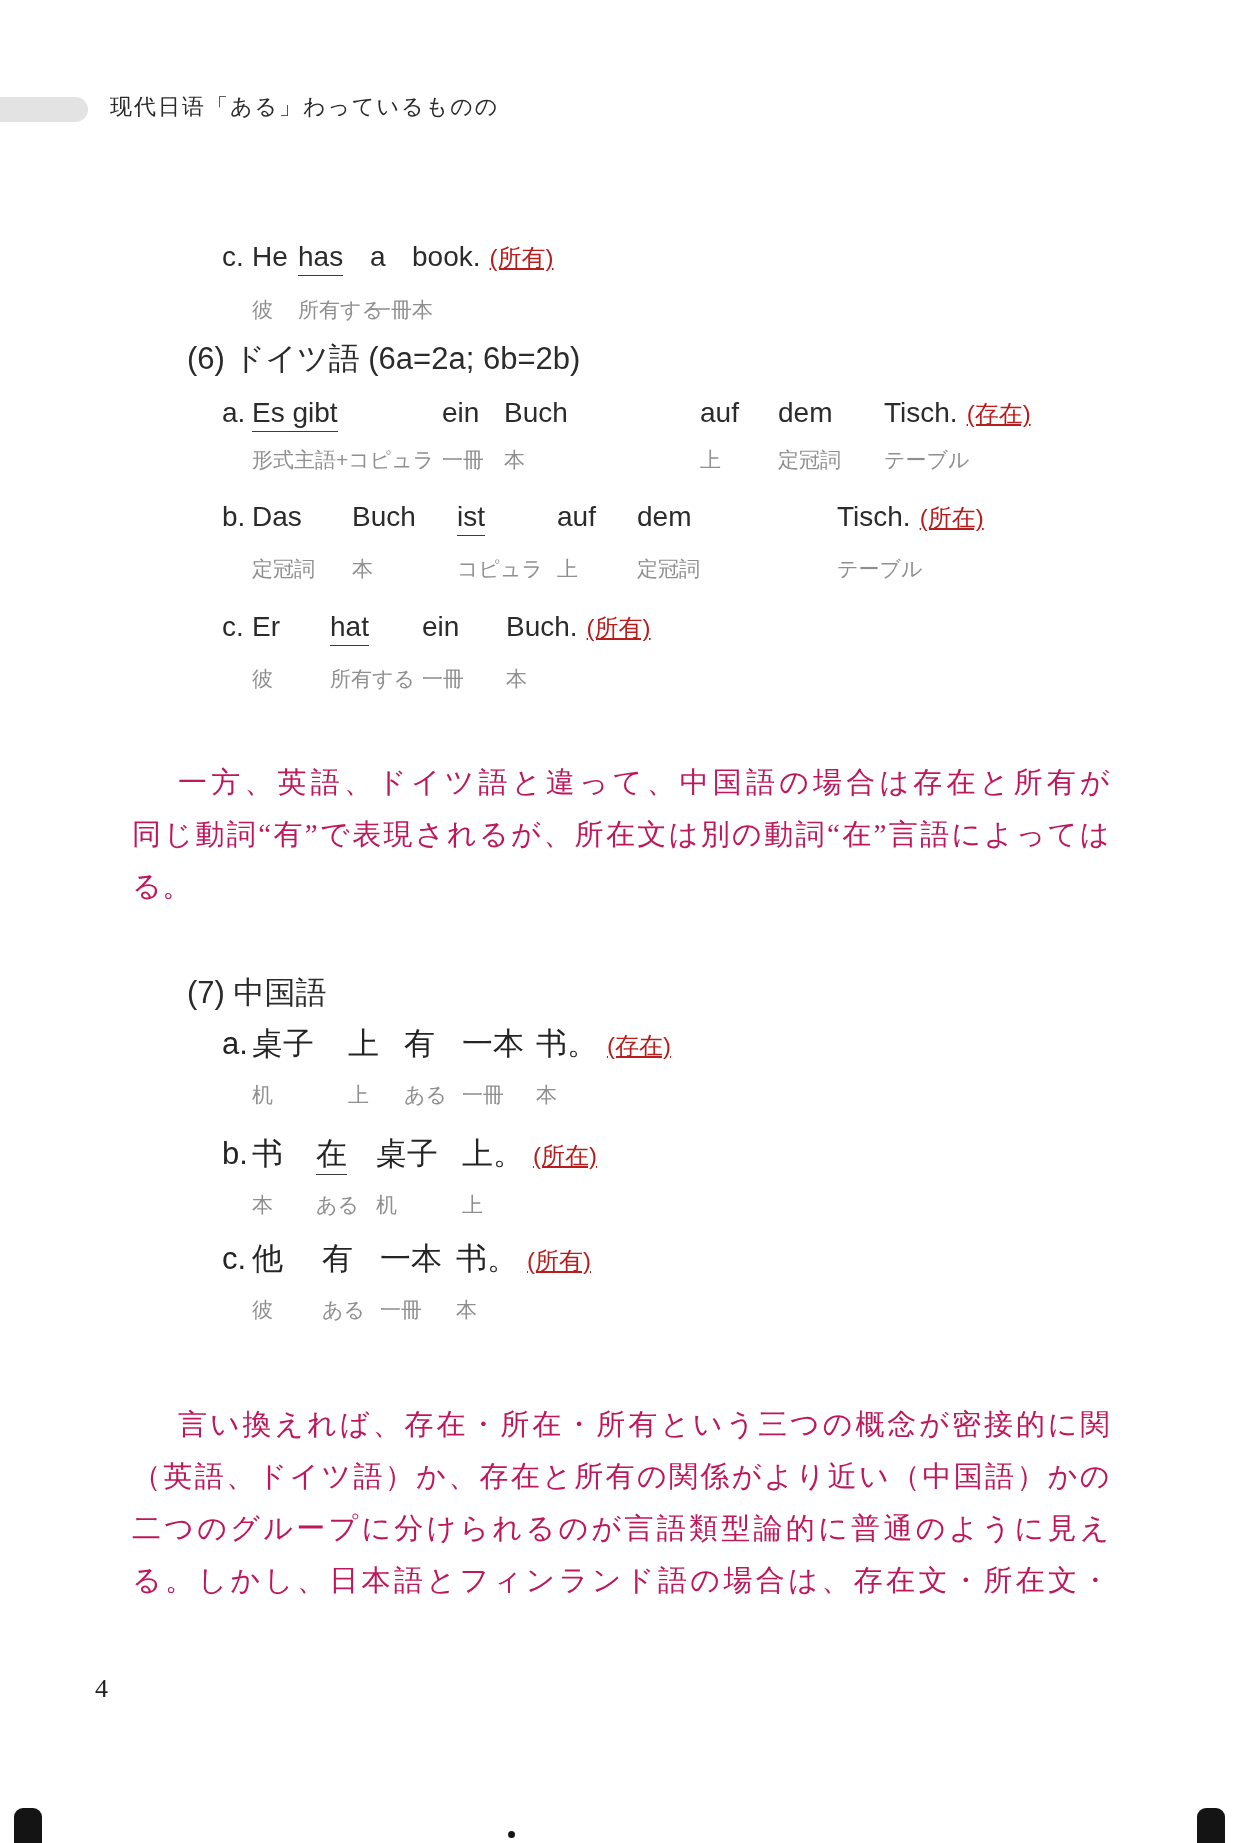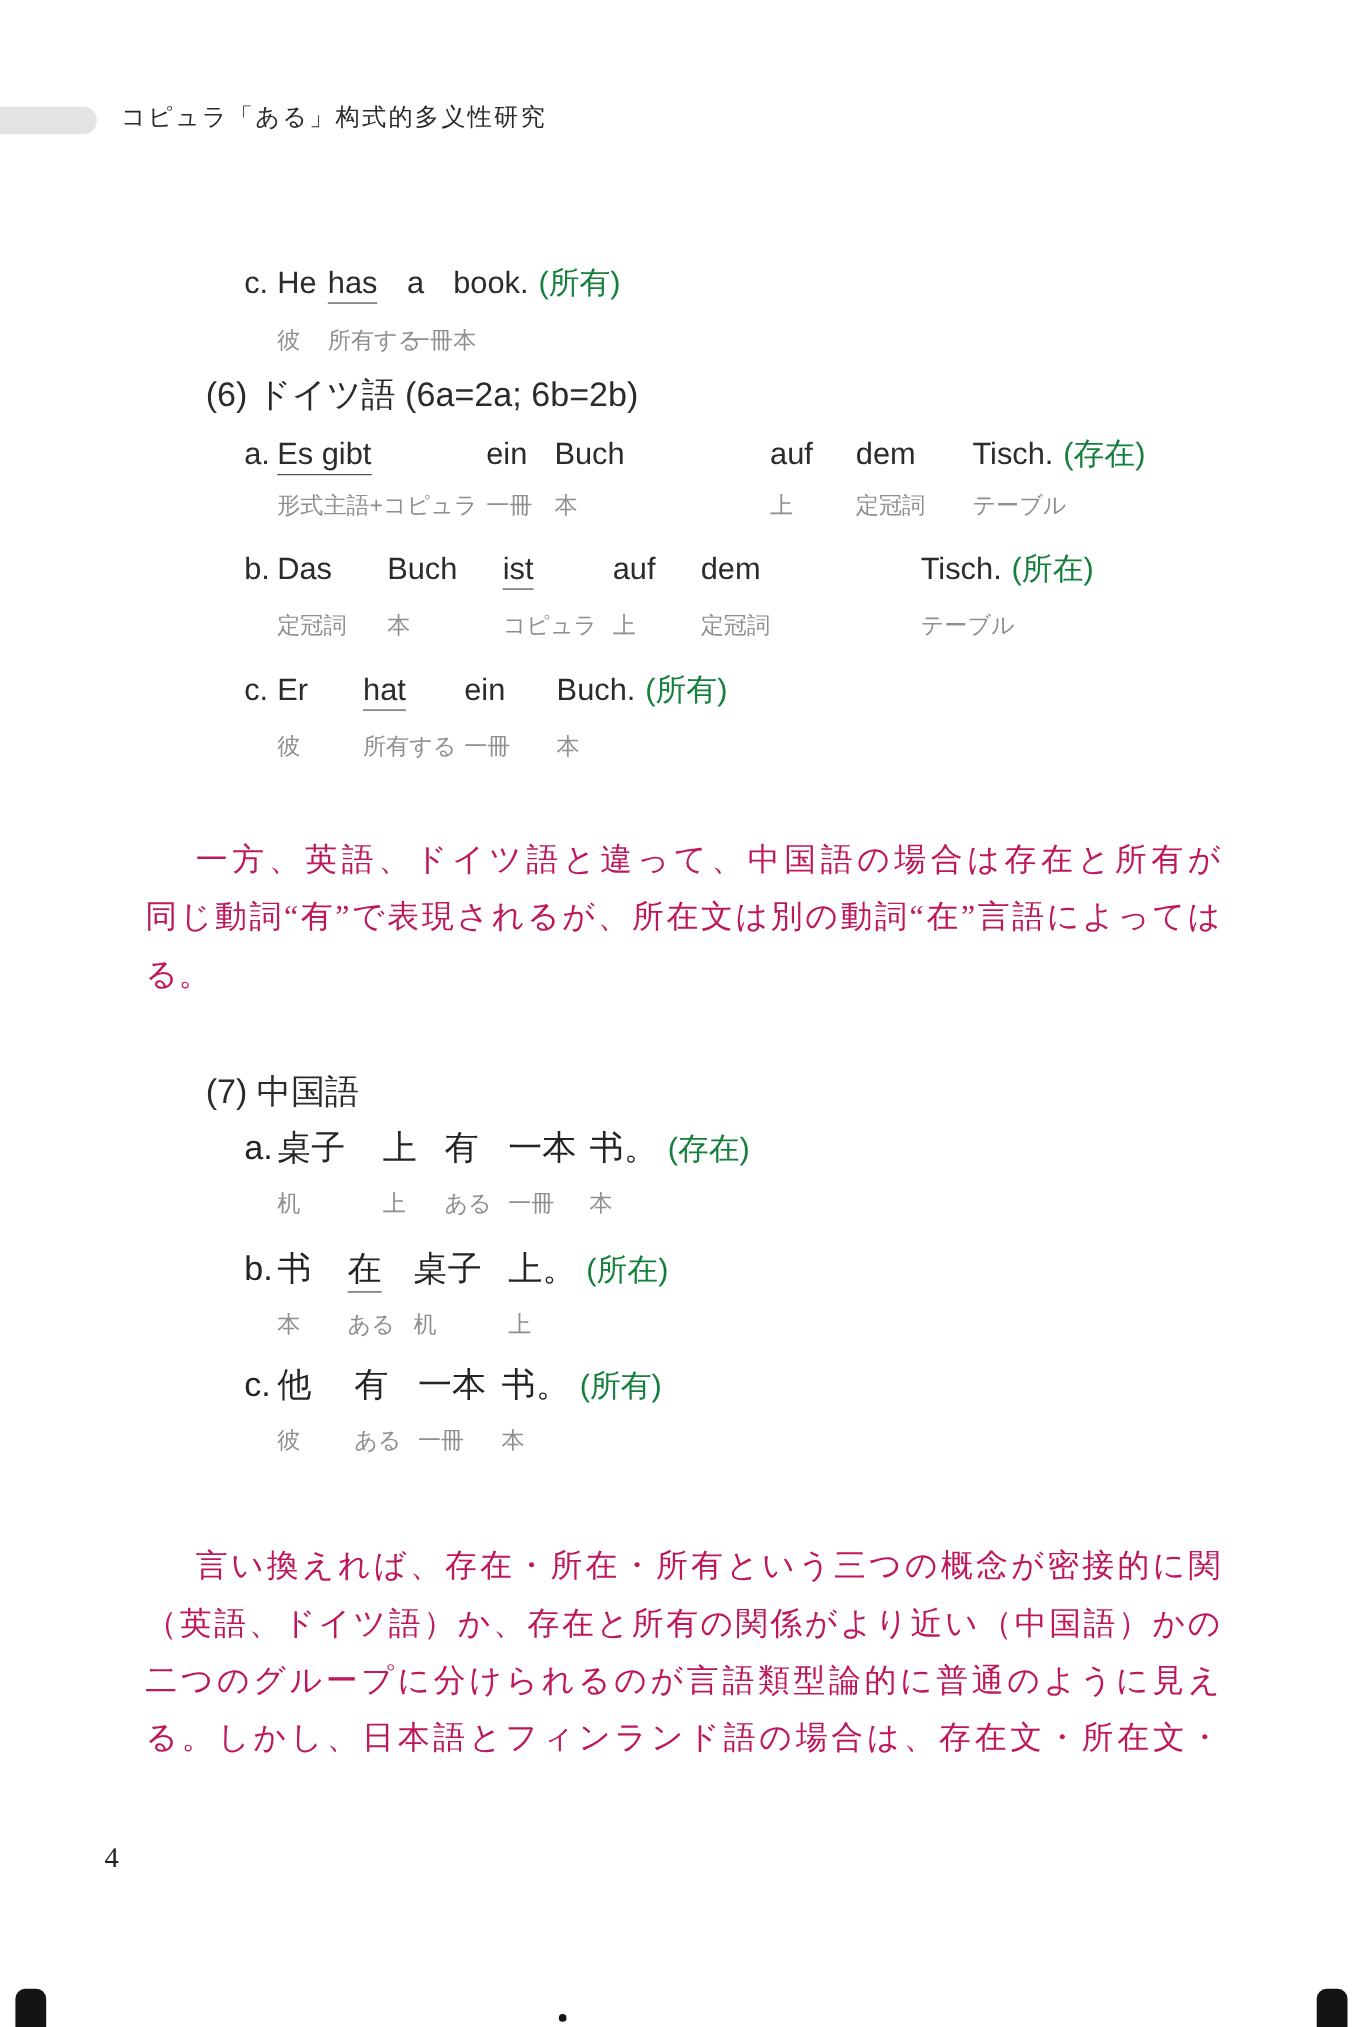--- a/index.html
+++ b/index.html
@@ -22,21 +22,21 @@
     position:absolute;font-size:31px;font-weight:300;color:#2b2b2b;
     white-space:nowrap;line-height:34px;
   }
   
   .ex{position:absolute;display:grid;grid-auto-flow:row;color:#2b2b2b;}
   .ex .m{
     font-size:28px;line-height:34px;font-weight:300;white-space:nowrap;
   }
   .ex.zh .m{font-size:31px;line-height:36px;font-weight:400;color:#242424;}
   .ex .m .u{border-bottom:1.5px solid #3a3a3a;padding-bottom:3px;}
-  .ex .paren{font-size:28px;font-weight:300;color:#15803d;margin-left:9px;}
+  .ex .paren{font-size:24px;font-weight:300;color:#b91c1c;margin-left:9px;text-decoration:underline;}
   .ex .g{
     font-size:21px;color:#8f8f8f;font-weight:300;white-space:nowrap;line-height:28px;
   }
   
   .para{
     position:absolute;
     font-family:"Liberation Serif","DejaVu Serif",serif;
     font-size:29px;color:#be185d;line-height:52px;letter-spacing:0.5px;
   }
   .para .ln{text-align:justify;text-align-last:justify;white-space:nowrap;}
@@ -52,21 +52,21 @@
   .mark{position:absolute;background:#141414;}
   .mark-left{left:14px;top:1808px;width:28px;height:44px;border-radius:9px;}
   .mark-right{left:1197px;top:1808px;width:28px;height:44px;border-radius:9px;}
   .mark-dot{left:508px;top:1831px;width:7px;height:7px;border-radius:50%;}
 </style>
 </head>
 <body>
 
 <div class="page">
   <div class="header-bar"></div>
-  <div class="header-title">コピュラ「ある」构式的多义性研究</div>
+  <div class="header-title">现代日语「ある」わっているものの</div>
 
   <div id="content">
       <div class="ex" style="top: 240px; left: 222px; grid-template-columns: 30px 46px 72px 42px auto; grid-template-rows: 56px auto;">
         <div class="m">c.</div>
         <div class="m">He</div>
         <div class="m"><span class="u">has</span></div>
         <div class="m">a</div>
         <div class="m">book.<span class="paren">(所有)</span></div>
         <div class="g"></div>
         <div class="g">彼</div>

